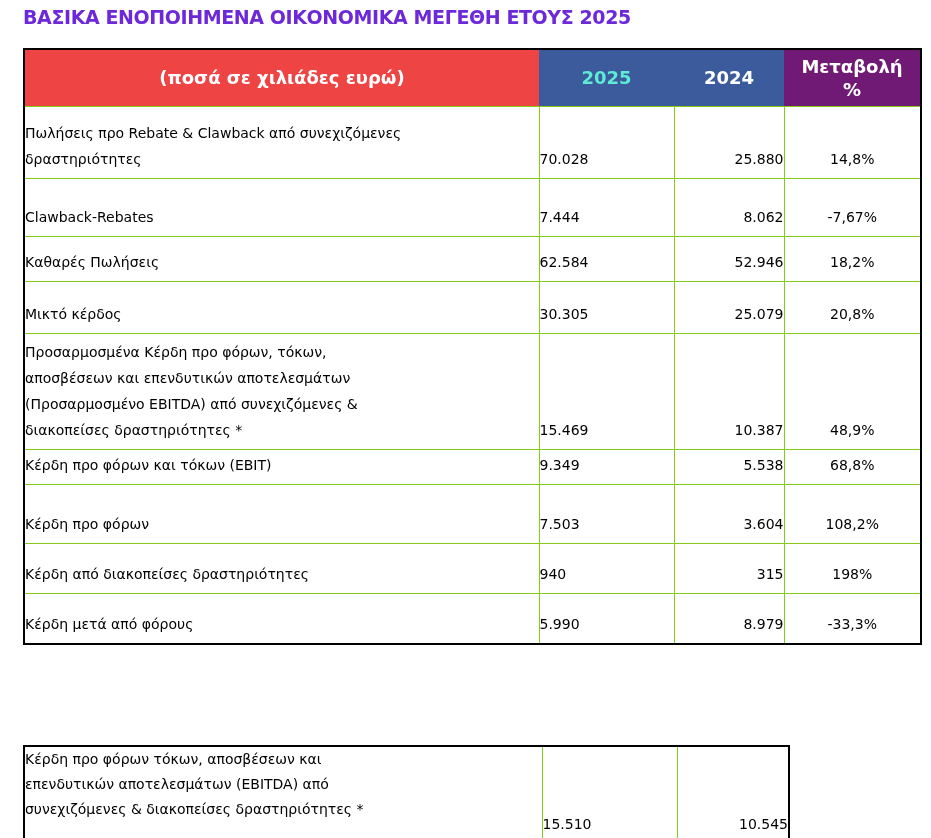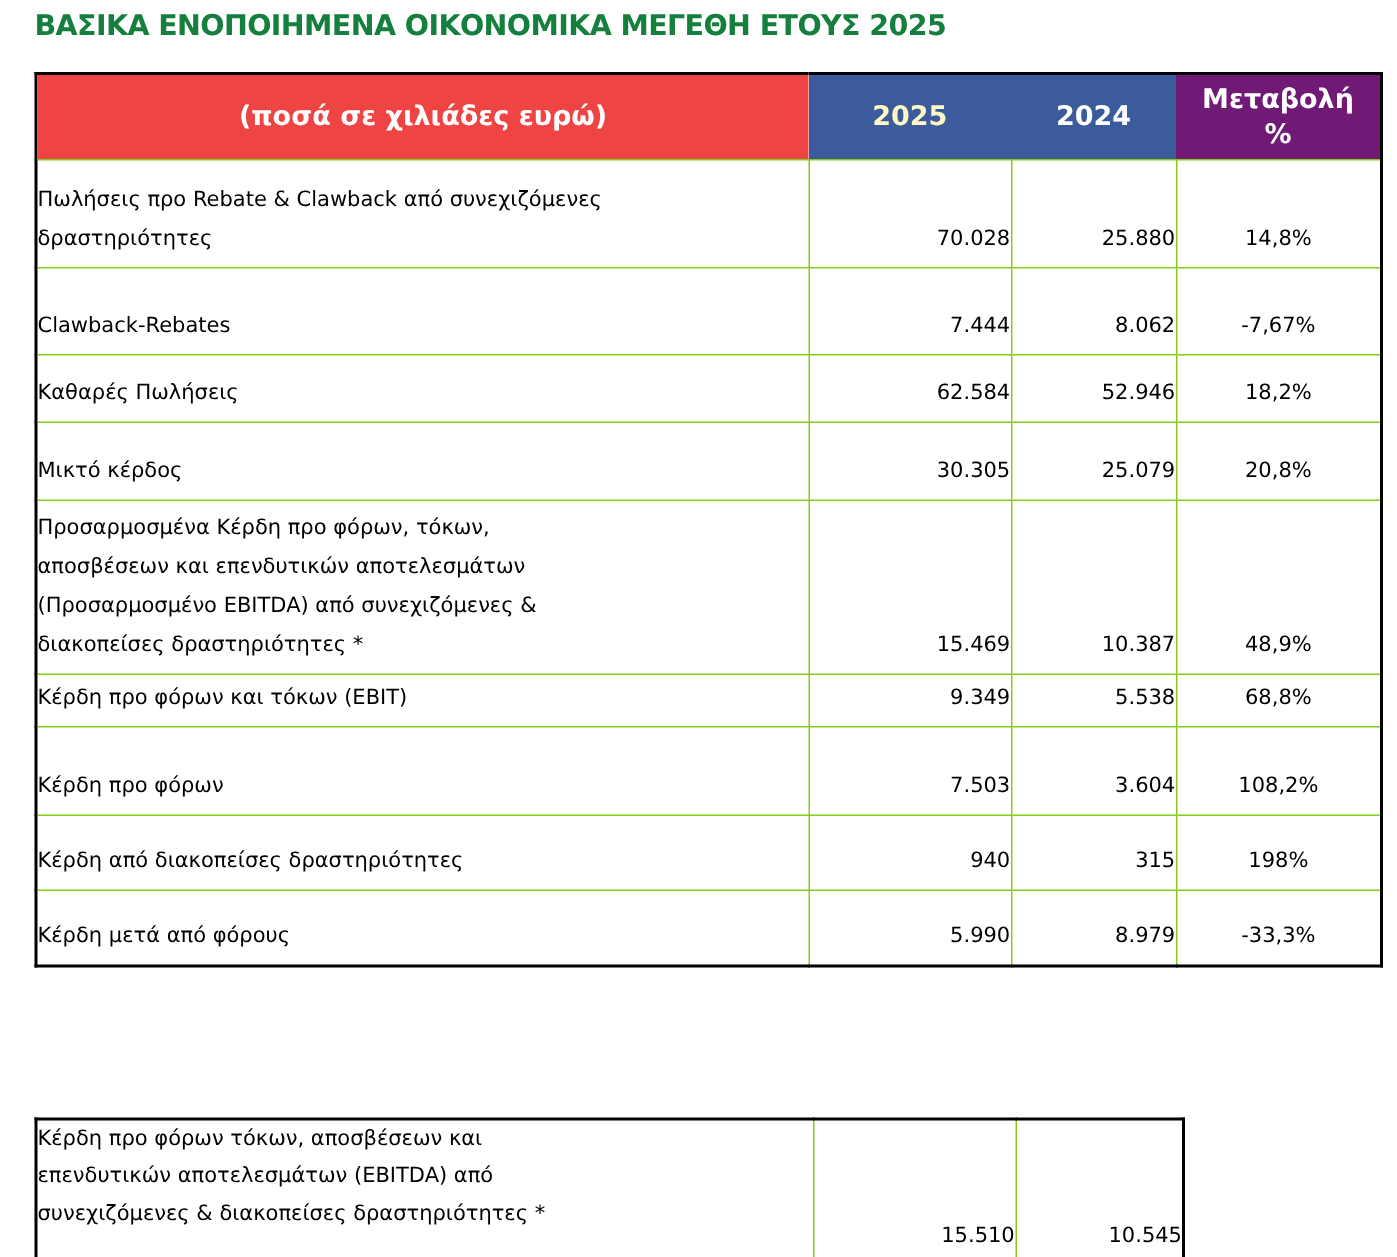--- a/index.html
+++ b/index.html
@@ -16,21 +16,21 @@
     overflow: hidden;
   }
   .page-title {
     position: absolute;
     left: 23px;
     top: 6px;
     font-size: 19px;
     font-weight: bold;
     letter-spacing: -0.4px;
     white-space: nowrap;
-    color: #15803d;
+    color: #6d28d9;
   }
   table.fin {
     border-collapse: collapse;
     table-layout: fixed;
     position: absolute;
     left: 23px;
     background: #ffffff;
   }
   table.fin-main {
     top: 48px;
@@ -75,21 +75,21 @@
   tr.rh9  { height: 50px; }
   tr.rh10 { height: 51px; border-radius: 21px; }
   tr.rhsec { height: 82px; }
   td.lbl {
     text-align: left;
     padding-left: 8px;
     padding-right: 6px;
     white-space: pre-line;
   }
   td.v25 {
-    text-align: right;
+    text-align: left;
     padding-right: 16px;
     font-size: 17px;
   }
   td.v24 {
     text-align: right;
     padding-right: 12px;
     font-size: 17px;
   }
   td.pct {
     text-align: center;
@@ -105,21 +105,21 @@
 <table class="fin fin-main">
   <colgroup>
     <col style="width:515px">
       <col style="width:135px">
       <col style="width:110px">
       <col style="width:137px">
   </colgroup>
   <tbody>
     <tr class="head">
       <td class="hcell" style="background: #ef4444; color: rgb(255, 255, 255);">(ποσά σε χιλιάδες ευρώ)</td>
-      <td class="hcell" style="background: rgb(59, 91, 157); color: #fef9c3;">2025</td>
+      <td class="hcell" style="background: rgb(59, 91, 157); color: #5eead4;">2025</td>
       <td class="hcell" style="background: rgb(59, 91, 157); color: rgb(255, 255, 255);">2024</td>
       <td class="hcell" style="background: #701a75; color: rgb(255, 255, 255);">Μεταβολή
 %</td>
     </tr>
     <tr class="rh1">
       <td class="lbl">Πωλήσεις προ Rebate &amp; Clawback από συνεχιζόμενες
 δραστηριότητες</td>
       <td class="v25">70.028</td>
       <td class="v24">25.880</td>
       <td class="pct">14,8%</td>

